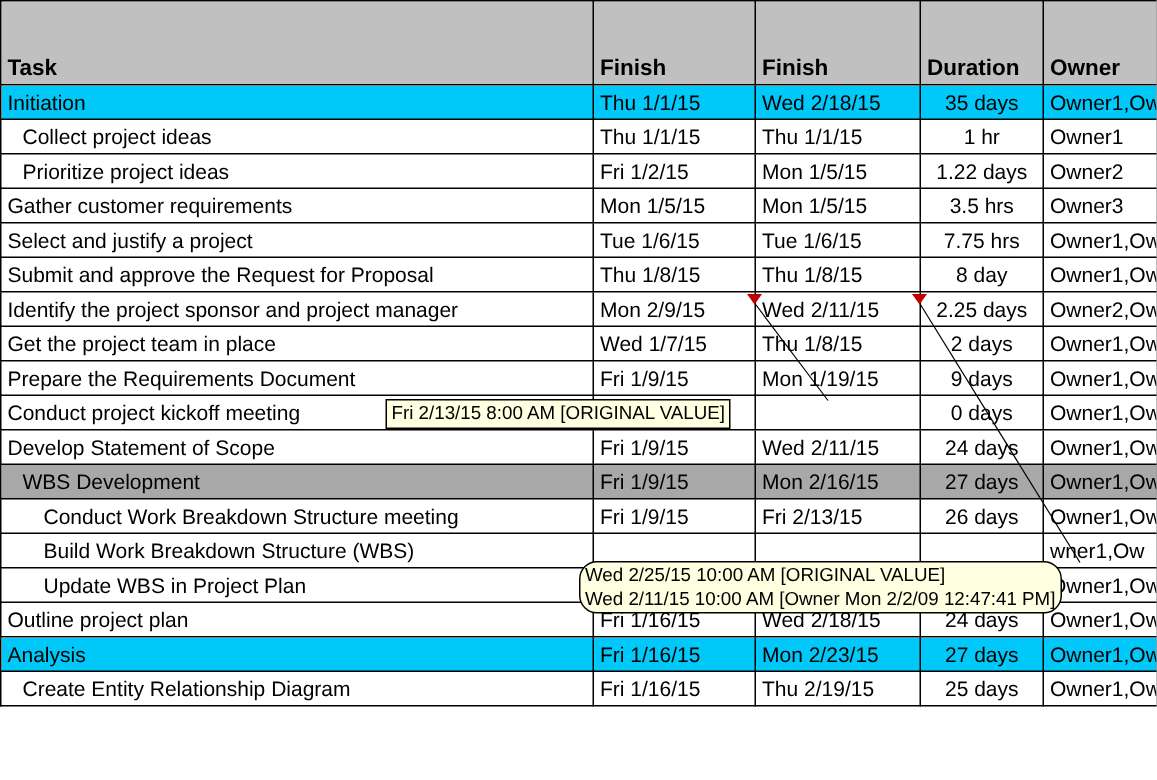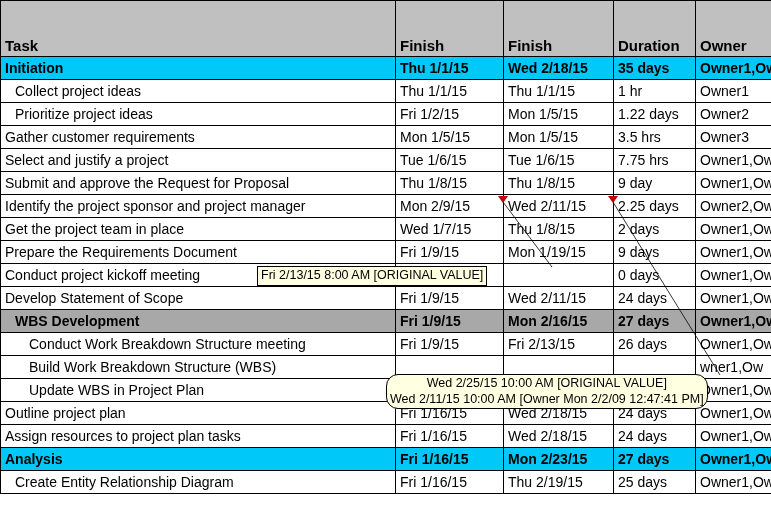--- a/index.html
+++ b/index.html
@@ -32,36 +32,35 @@
     text-align: left;
     vertical-align: middle;
   }
   th {
     font-weight: bold;
     background: #c0c0c0;
     vertical-align: bottom;
     height: 56px;
     font-size: 15px;
   }
-  .dur { text-align: left; }
-  .bold td { font-weight: bold; margin-left: 10px; }
+  .dur { text-align: center; }
+  .bold td { font-weight: normal; margin-left: 10px; }
   .cyan td { background: #00c8f8; }
   .gray td { background: #a8a8a8; }
   .ind1 { padding-left: 14px; }
   .ind2 { padding-left: 28px; }
   .tooltip {
     position: absolute;
     background: #ffffe1;
     border: 1px solid #000;
     font-size: 12.5px;
     padding: 1px 3px;
     line-height: 1.25;
     z-index: 10;
     white-space: nowrap;
-    text-align: center;
   }
   .tt1 { left: 257px; top: 266px; }
   .tt2 { left: 386px; top: 374px; border-radius: 12px; }
   .marker {
     position: absolute;
     width: 0; height: 0;
     border-left: 5px solid transparent;
     border-right: 5px solid transparent;
     border-top: 7px solid #c00000;
     z-index: 5;
@@ -126,21 +125,21 @@
         <td class="ind0">Select and justify a project</td>
         <td>Tue 1/6/15</td>
         <td>Tue 1/6/15</td>
         <td class="dur">7.75 hrs</td>
         <td>Owner1,Ow</td>
       </tr>
       <tr class="">
         <td class="ind0">Submit and approve the Request for Proposal</td>
         <td>Thu 1/8/15</td>
         <td>Thu 1/8/15</td>
-        <td class="dur">9 day</td>
+        <td class="dur">8 day</td>
         <td>Owner1,Ow</td>
       </tr>
       <tr class="">
         <td class="ind0">Identify the project sponsor and project manager</td>
         <td>Mon 2/9/15</td>
         <td>Wed 2/11/15</td>
         <td class="dur">2.25 days</td>
         <td>Owner2,Ow</td>
       </tr>
       <tr class="">
@@ -199,27 +198,20 @@
         <td class="dur">23 days</td>
         <td>Owner1,Ow</td>
       </tr>
       <tr class="">
         <td class="ind0">Outline project plan</td>
         <td>Fri 1/16/15</td>
         <td>Wed 2/18/15</td>
         <td class="dur">24 days</td>
         <td>Owner1,Ow</td>
       </tr>
-      <tr class="">
-        <td class="ind0">Assign resources to project plan tasks</td>
-        <td>Fri 1/16/15</td>
-        <td>Wed 2/18/15</td>
-        <td class="dur">24 days</td>
-        <td>Owner1,Ow</td>
-      </tr>
       <tr class="bold cyan">
         <td class="ind0">Analysis</td>
         <td>Fri 1/16/15</td>
         <td>Mon 2/23/15</td>
         <td class="dur">27 days</td>
         <td>Owner1,Ow</td>
       </tr>
       <tr class="">
         <td class="ind1">Create Entity Relationship Diagram</td>
         <td>Fri 1/16/15</td>

